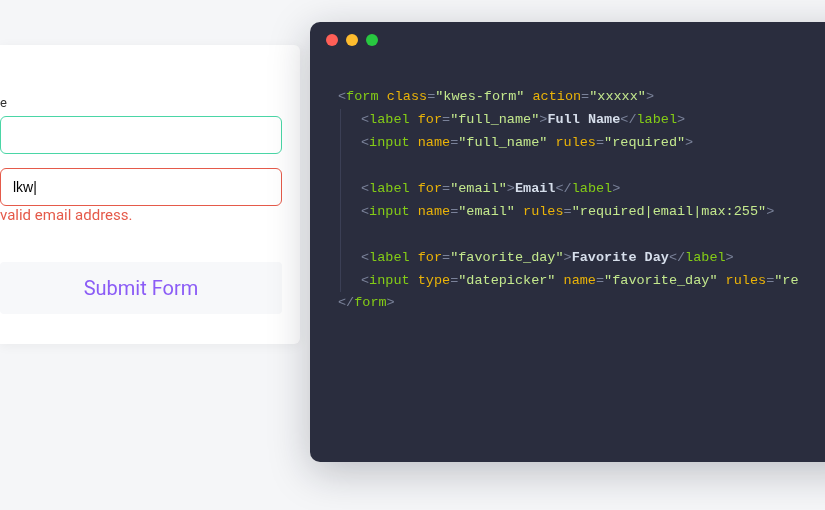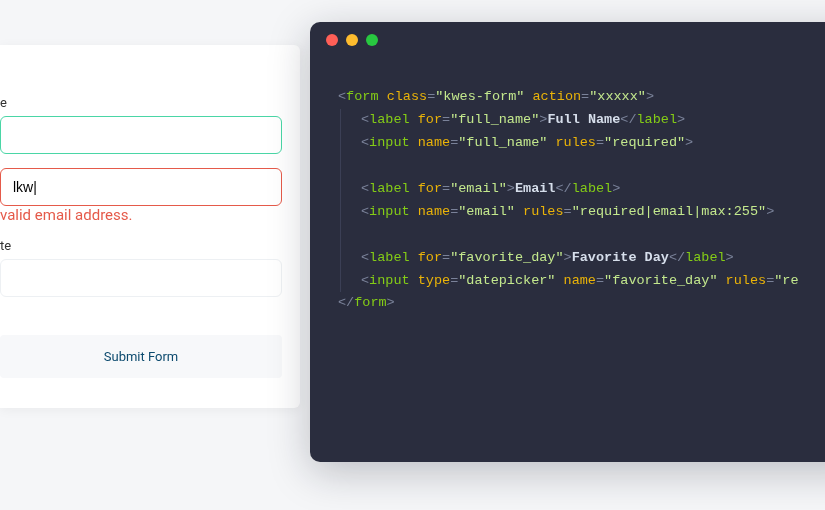--- a/index.html
+++ b/index.html
@@ -62,22 +62,22 @@
     border: 1px solid #edf0f3;
     background: #fff;
   }
   .submit-btn {
     margin-top: 24px;
     width: 100%;
     padding: 14px;
     background: #f7f8fa;
     border: none;
     border-radius: 4px;
-    font-size: 13px;
-    color: #0c4a6e;
+    font-size: 20px;
+    color: #8b5cf6;
     cursor: pointer;
     font-family: inherit;
   }
   .code-panel {
     position: absolute;
     left: 310px;
     top: 22px;
     width: 560px;
     height: 440px;
     background: #2a2d3e;
@@ -130,24 +130,20 @@
     <div class="field-group">
       <span class="field-label">e</span>
       <input class="input valid" value="" style="">
     </div>
 
     <div class="field-group">
       <input class="input invalid" value="lkw|" style="">
       <div class="error-msg">valid email address.</div>
     </div>
 
-    <div class="field-group">
-      <span class="field-label">te</span>
-      <input class="input-plain" value="" style="">
-    </div>
 
     <div class="field-group">
       <button class="submit-btn">Submit Form</button>
     </div>
 
   </div>
 </div>
 
 <div class="code-panel">
   <div class="titlebar">

